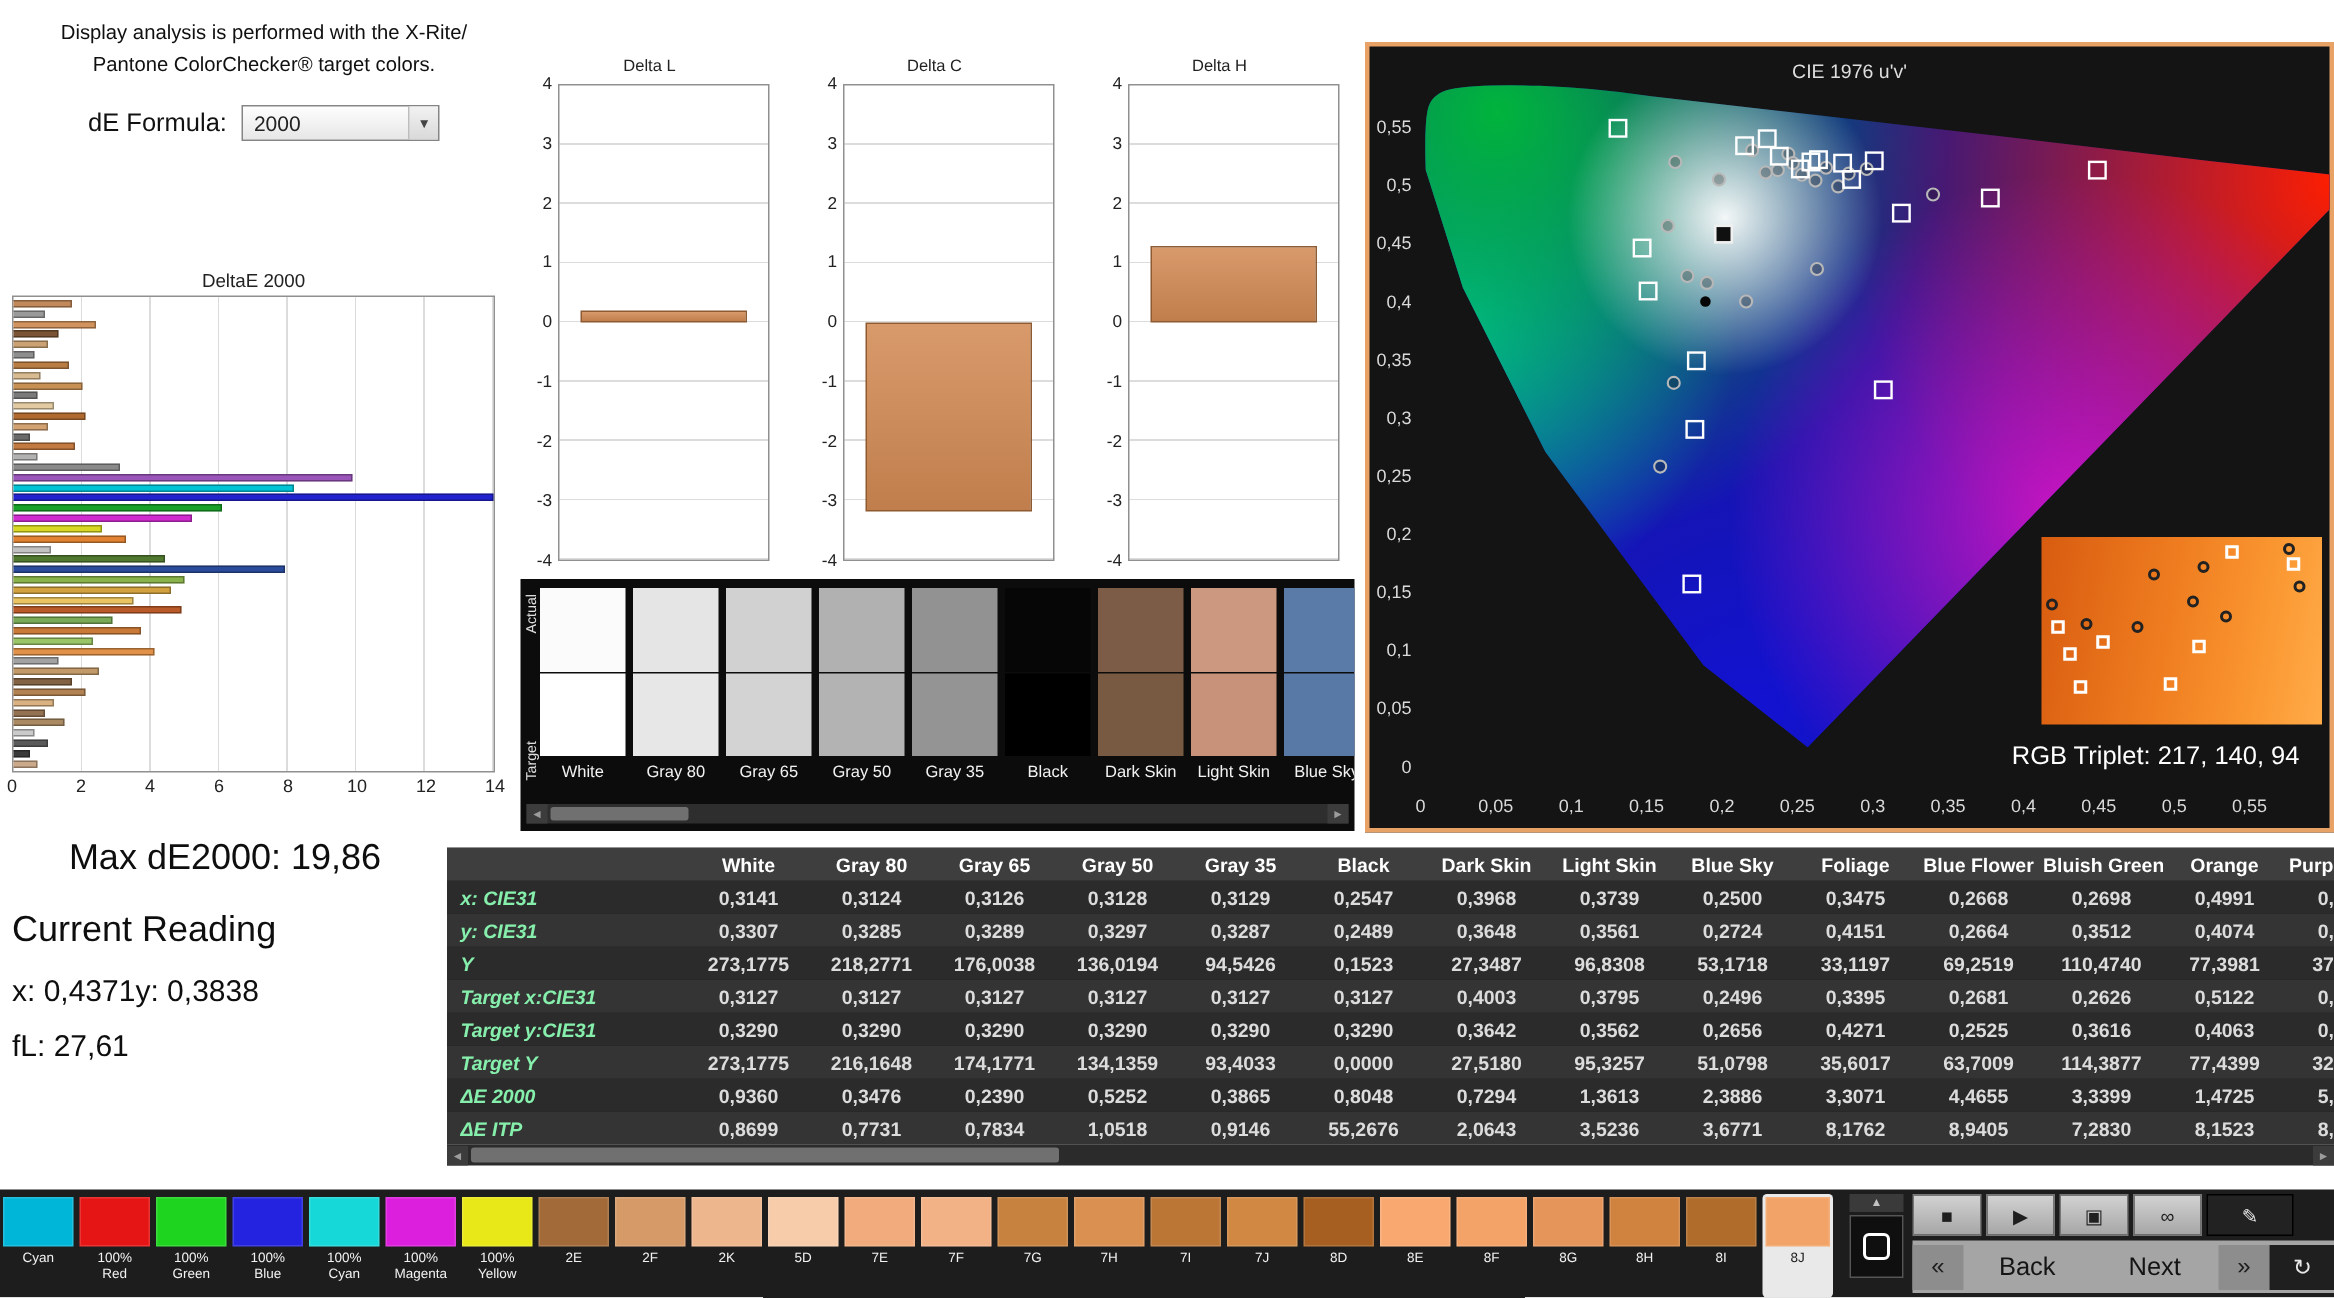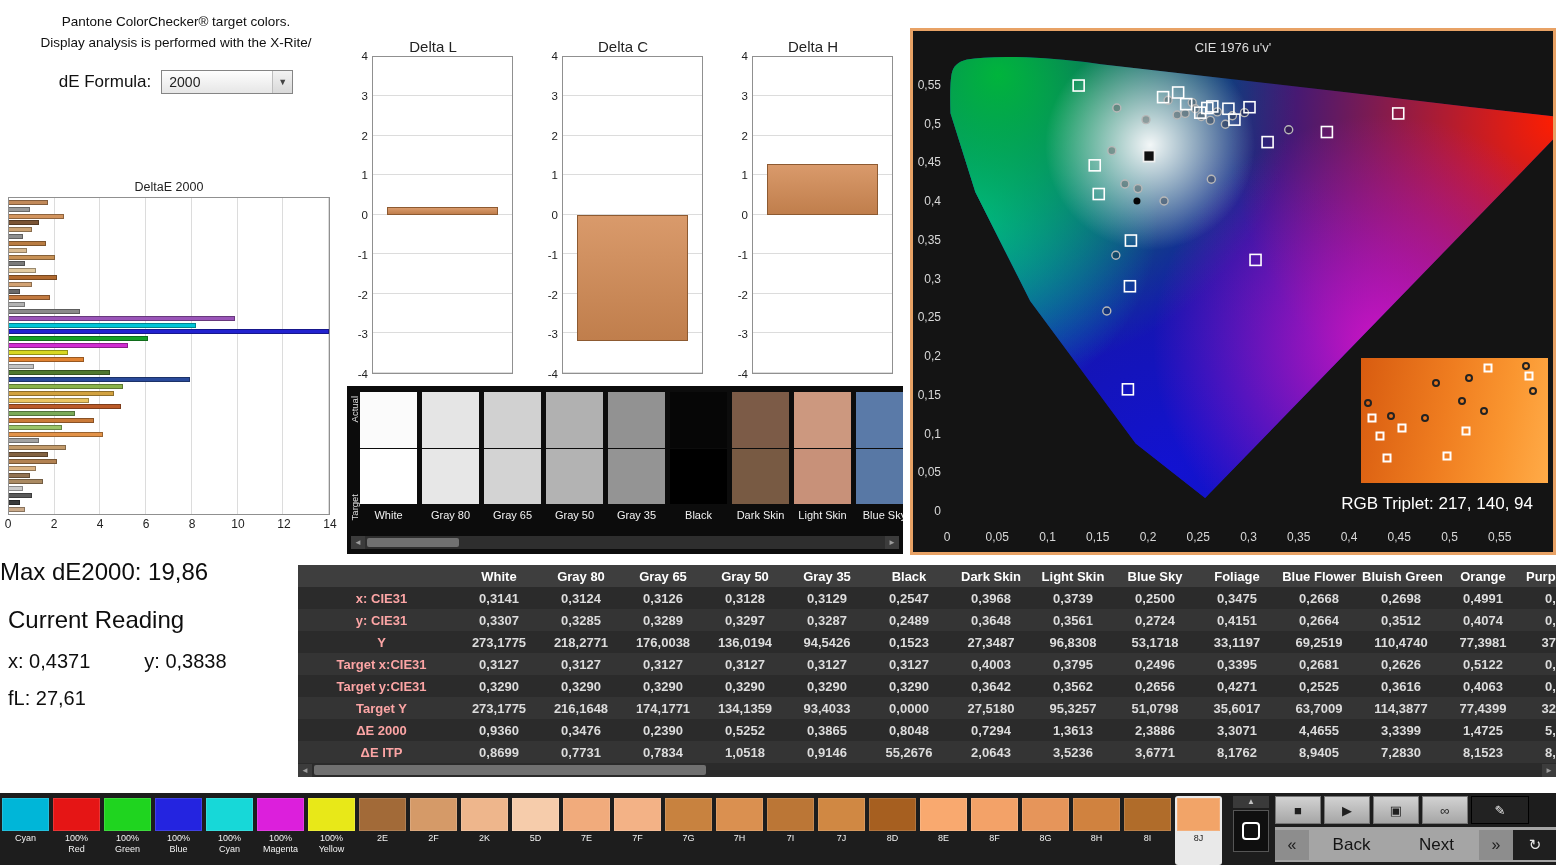--- a/index.html
+++ b/index.html
@@ -23,21 +23,21 @@
   .de-plot { position:relative; height:318px; border:1px solid #909090; background:
     repeating-linear-gradient(to right, transparent 0, transparent calc(14.2857% - 1px), #dcdcdc calc(14.2857% - 1px), #dcdcdc 14.2857%); }
   .de-bars { position:absolute; left:0; top:2px; bottom:2px; right:0; display:flex; flex-direction:column; justify-content:space-between; }
   .de-bar { height:5px; border:1px solid rgba(0,0,0,.32); border-left:none; }
   .de-axis { position:relative; height:16px; font-size:12px; color:#222; }
   .de-axis span { position:absolute; top:2px; transform:translateX(-50%); }
 
   
   .minis { position:absolute; left:352px; top:38px; display:flex; gap:28px; }
   .mini { width:162px; }
-  .mini-title { text-align:center; font-size:15px; color:#222; height:18px; }
+  .mini-title { text-align:center; font-size:11px; color:#222; height:18px; }
   .mini-row { display:flex; }
   .mini-ticks { width:20px; position:relative; height:318px; }
   .mini-ticks span { position:absolute; right:4px; transform:translateY(-50%); font-size:11.5px; color:#222; }
   .mini-plot { width:141px; height:318px; border:1px solid #909090; position:relative; background:
     repeating-linear-gradient(to bottom, transparent 0, transparent calc(12.5% - 1px), #dcdcdc calc(12.5% - 1px), #dcdcdc 12.5%); }
   .mini-bar { position:absolute; left:14px; right:14px; background:linear-gradient(#d99a6b,#c07e4c); border:1px solid #8d5a31; }
 
   
   .strip { position:absolute; left:347px; top:386px; width:556px; height:168px; background:#0c0c0c; overflow:hidden; }
   .strip-inner { display:flex; padding:6px 0 0 2px; }
@@ -62,34 +62,34 @@
   .m-selected { fill:#101010; stroke:#f0f0f0; stroke-width:1.7; }
   .cie-inset { position:absolute; left:448px; top:327px; width:187px; height:125px;
     background:linear-gradient(100deg,#d85c10,#ef7d20 45%,#fa9630 75%,#ffab48); }
   .in-sq { position:absolute; width:9px; height:9px; border:2px solid #fff; transform:translate(-50%,-50%); }
   .in-ci { position:absolute; width:8px; height:8px; border:2px solid #222; border-radius:50%; transform:translate(-50%,-50%); }
   .rgb-label { position:absolute; right:20px; top:463px; color:#ffffff; font-size:17px; }
 
   
   .readings { position:absolute; left:0; top:550px; width:300px; color:#0e0e0e; }
   .r-avg { font-size:24px; text-align:center; margin-top:6px; }
-  .r-max { font-size:24px; text-align:left; margin-top:8px; }
+  .r-max { font-size:24px; text-align:center; margin-top:8px; }
   .r-head { font-size:24px; margin:20px 0 0 8px; }
-  .r-xy { font-size:20px; margin:16px 0 0 8px; display:flex; gap:54px; }
+  .r-xy { font-size:20px; margin:16px 0 0 8px; display:flex; }
   .r-line { font-size:20px; margin:14px 0 0 8px; }
 
   
   .tablewrap { position:absolute; left:298px; top:565px; width:1258px; height:198px; overflow:hidden; background:#262626; }
   table { border-collapse:collapse; table-layout:fixed; width:1308px; font-size:13px; font-weight:700; }
   th, td { height:22px; padding:0 2px; text-align:center; white-space:nowrap; overflow:hidden; }
   thead th { background:#3e3e3e; color:#ffffff; }
   tbody tr:nth-child(odd) td { background:#2b2b2b; }
   tbody tr:nth-child(even) td { background:#343434; }
   td { color:#dcdcdc; }
-  .lbl { text-align:center; padding-left:9px; color:#fca5a5; }
+  .lbl { text-align:left; padding-left:9px; color:#86efac;font-style:italic; }
   .table-scroll { position:absolute; left:298px; top:763px; width:1258px; height:14px; background:#2b2b2b; display:flex; align-items:center; }
   .table-scroll .scroll-thumb { width:392px; height:10px; }
 
   
   .toolbar { position:absolute; left:0; top:793px; width:1556px; height:72px; background:#1d1d1d; display:flex; }
   .patches { display:flex; gap:4px; padding:5px 0 0 2px; }
   .patch { width:47px; flex:none; }
   .patch-color { height:33px; border:1px solid rgba(255,255,255,.14); }
   .patch-label { text-align:center; color:#f2f2f2; font-size:9px; line-height:1.18; margin-top:2px; }
   .patch-label span { display:block; }
@@ -110,22 +110,22 @@
   .nav-label { flex:1; text-align:center; font-size:17px; }
   .nav-dark { width:44px; height:30px; background:#1f1f1f; color:#e8e8e8; display:flex; align-items:center; justify-content:center; font-size:15px; }
 </style>
 </head>
 <body>
 
 <div class="app">
 
   <div class="header">
     <div class="desc">
+      <div>Display analysis is performed with the X-Rite/</div>
       <div>Pantone ColorChecker® target colors.</div>
-      <div>Display analysis is performed with the X-Rite/</div>
     </div>
     <div class="formula-row">
       <span>dE Formula:</span>
       <div class="dropdown">
         <span>2000</span>
         <span class="dd-arrow">▼</span>
       </div>
     </div>
   </div>
 

